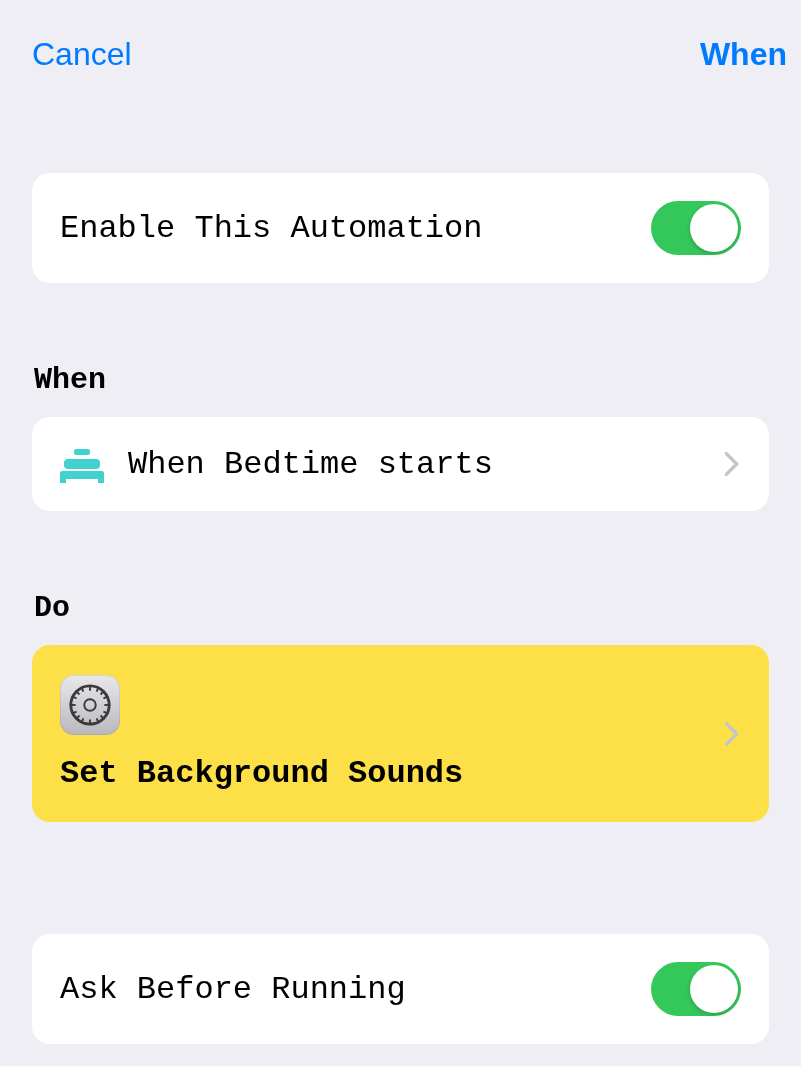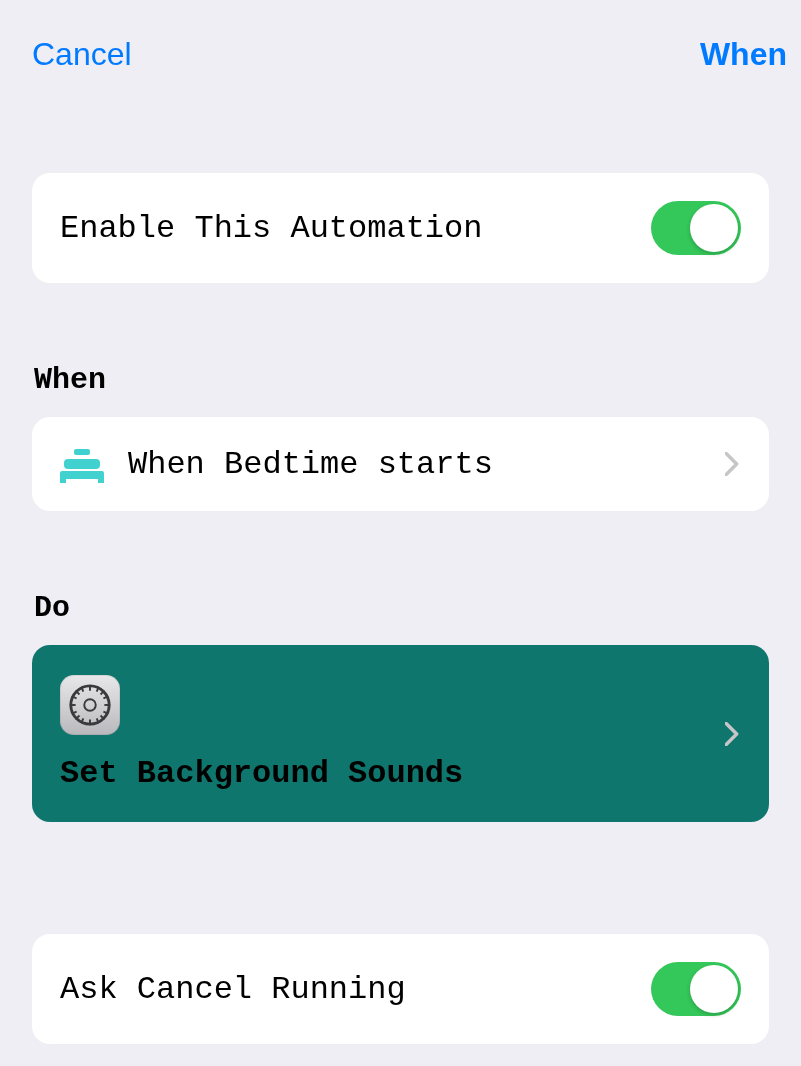--- a/index.html
+++ b/index.html
@@ -85,21 +85,21 @@
     .chevron svg { display: block; }
     .bed-icon {
       width: 44px;
       height: 38px;
       flex-shrink: 0;
       display:flex;
       align-items:flex-end;
       justify-content:center;
     }
     .do-cell {
-      background: #0f766e;
+      background: #fde047;
       border-radius: 18px;
       padding: 30px 28px;
       display: flex;
       align-items: center;
       gap: 24px;
       position: relative;
     }
     .do-cell-left {
       flex: 1;
       display: flex;
@@ -198,19 +198,19 @@
     </div>
     <div class="chevron">
       <svg viewBox="0 0 12 20" width="14" height="24">
         <path d="M1 1 L10 10 L1 19" stroke="#c6c6c9" stroke-width="3" fill="none" stroke-linecap="round" stroke-linejoin="round"></path>
       </svg>
     </div>
   </div>
 
   <div class="bottom-section">
     <div class="cell">
-      <div class="cell-label">Ask Cancel Running</div>
+      <div class="cell-label">Ask Before Running</div>
       <div class="toggle">
         <div class="toggle-knob"></div>
       </div>
     </div>
   </div>
 </div>
 
 </body></html>

